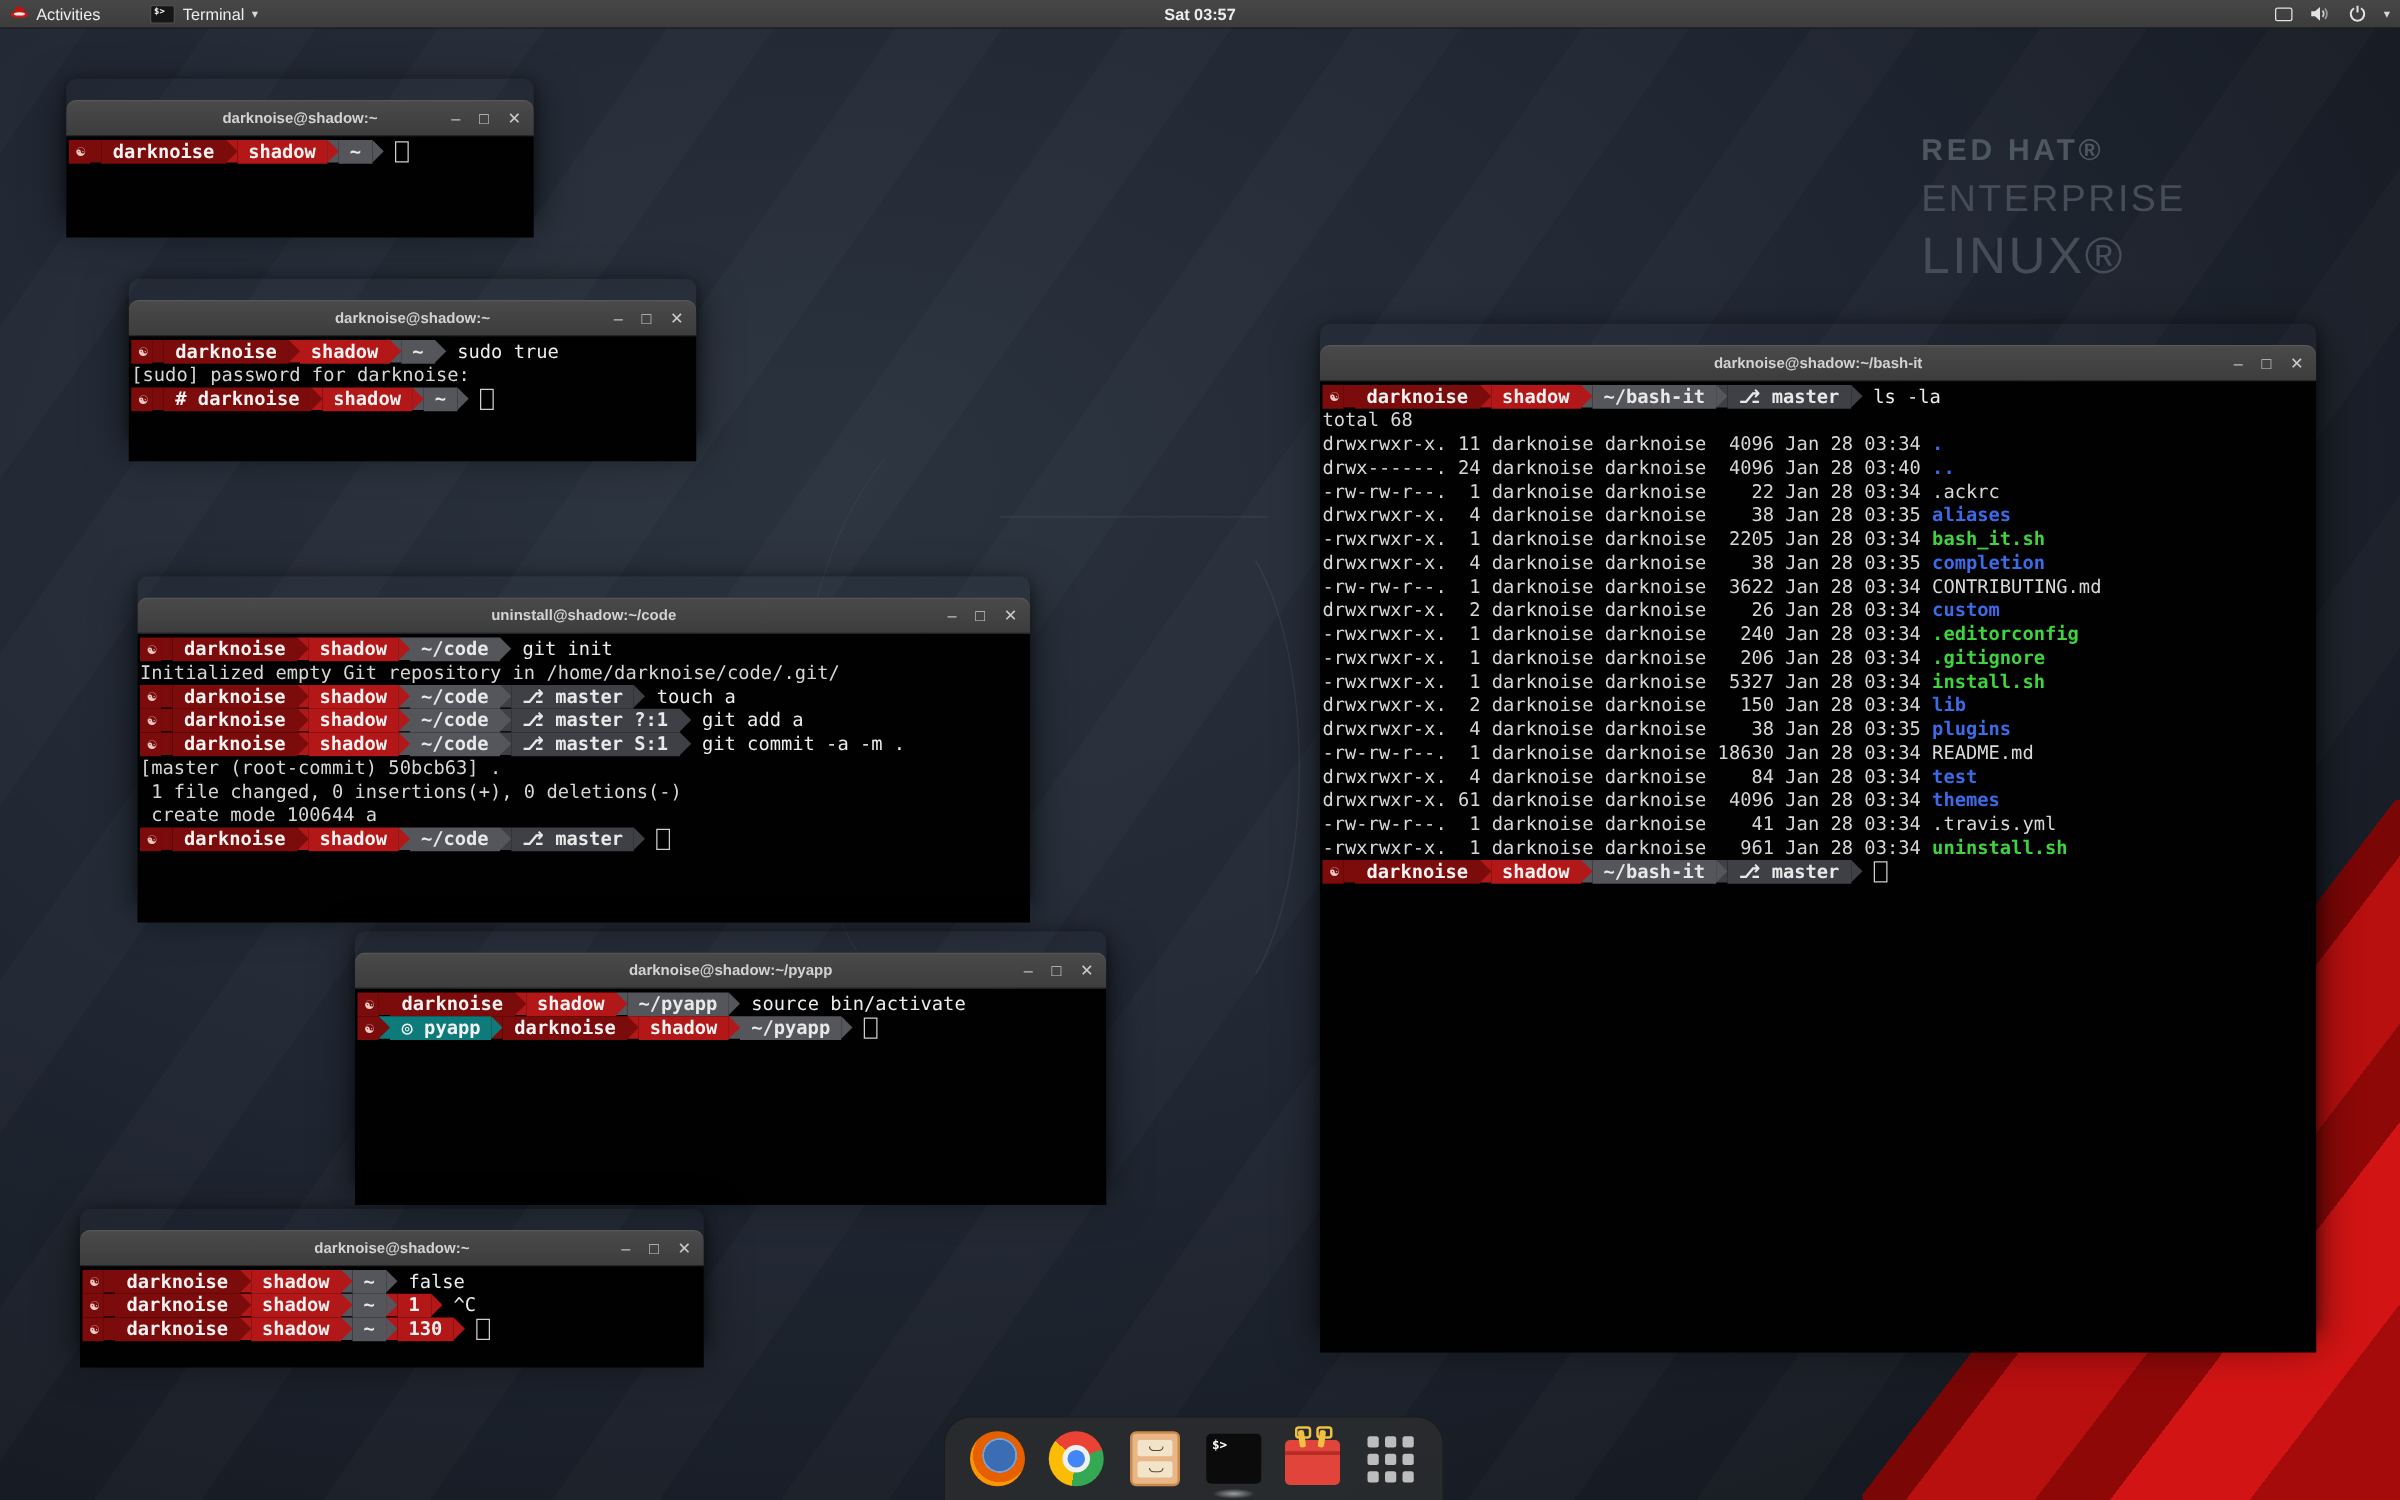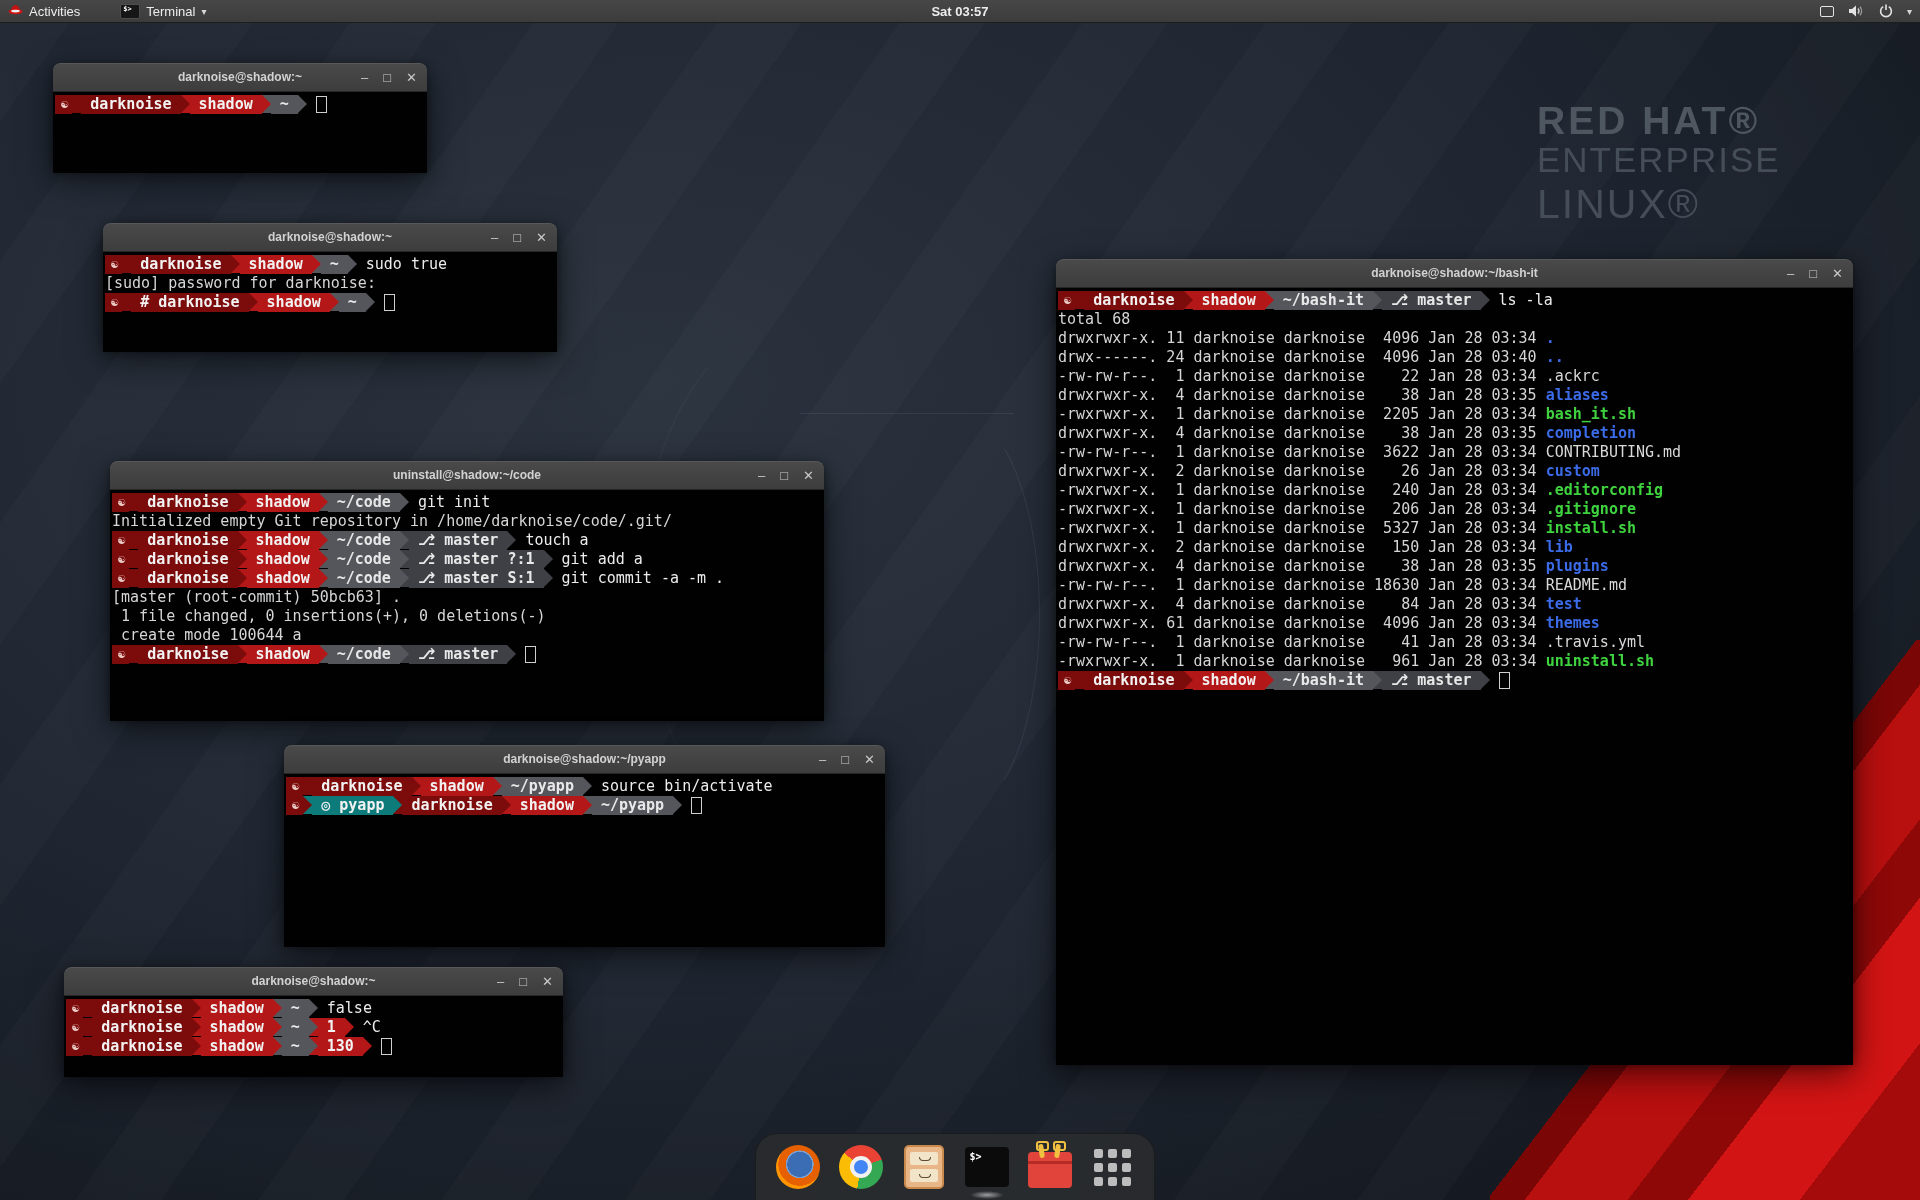--- a/index.html
+++ b/index.html
@@ -17,37 +17,37 @@
   .hotcorner{display:flex;align-items:flex-start;gap:6px;cursor:default;}
   .appmenu{display:flex;align-items:center;gap:6px;margin-left:26px;padding:0 8px;height:22px;}
   .appicon{width:16px;height:13px;background:#161616;border:1px solid #4e4e4e;border-radius:2px;
     color:#fff;font:bold 7px/9px "DejaVu Sans Mono",monospace;padding-left:2px;}
   .clock{position:absolute;left:50%;transform:translateX(-50%);font-weight:bold;}
   .tb-right{position:absolute;right:8px;top:0;height:22px;display:flex;align-items:center;gap:14px;}
   .winicon{width:12px;height:9px;border:1.5px solid #e3e3e3;border-radius:2px;}
   .chev{color:#d7d7d7;font-size:10px;}
   
   .logo{position:absolute;left:1537px;top:104px;z-index:1;color:#4b545d;}
-  .logo .l1{font-size:39px;font-weight:bold;letter-spacing:3px;line-height:34px;color:#4e575f;}
-  .logo .l2{font-size:35px;font-weight:normal;letter-spacing:2px;line-height:44px;color:#454e58;}
+  .logo .l1{font-size:24px;font-weight:bold;letter-spacing:3px;line-height:34px;color:#4e575f;}
+  .logo .l2{font-size:30px;font-weight:normal;letter-spacing:2px;line-height:44px;color:#454e58;}
   .logo .l3{font-size:41px;font-weight:normal;letter-spacing:2px;line-height:44px;color:#454e58;}
   .ribbon{position:absolute;left:1490px;top:640px;width:430px;height:560px;z-index:1;
     background:linear-gradient(127.5deg, rgba(0,0,0,0) 0 49.6%, #7a0606 49.6% 54%,
       #b80f0f 54% 66%, #8e0808 66% 73%, #d31414 73% 86%, #a50b0b 86% 100%);}
   .arc-line{position:absolute;left:800px;top:413px;width:214px;height:1px;background:rgba(190,200,215,.10);z-index:1;}
   .arc1{position:absolute;left:878px;top:413px;width:160px;height:400px;border:1px solid transparent;
     border-right-color:rgba(190,200,215,.10);border-radius:50%;z-index:1;}
   .arc2{position:absolute;left:640px;top:300px;width:380px;height:560px;border:1px solid transparent;
     border-left-color:rgba(190,200,215,.06);border-radius:50%;z-index:1;}
   
   .win{position:absolute;border-radius:8px 8px 0 0;
     box-shadow:0 12px 34px rgba(0,0,0,.6), 0 3px 10px rgba(0,0,0,.45);}
   .titlebar{height:28px;border-radius:8px 8px 0 0;background:linear-gradient(#4a4a4a,#3d3d3d);
     border-bottom:1px solid #262626;box-shadow:inset 0 1px 0 rgba(255,255,255,.08);
-    position:relative;display:flex;align-items:center;justify-content:center;}
+    position:relative;display:flex;align-items:center;justify-content:center;margin-top:17px;}
   .title{font-size:12px;font-weight:bold;color:#d2d2d2;}
   .winbtns{position:absolute;right:10px;top:0;height:28px;display:flex;align-items:center;gap:15px;
     color:#c9c9c9;font-size:13px;}
   .winbtns span{cursor:default;}
   .term-body{background:#010101;height:calc(100% - 28px);padding:3px 0 0 2px;overflow:hidden;
     font:15px/19px "DejaVu Sans Mono","DejaVu Sans",monospace;color:#e6e6e6;}
   .line{height:19px;white-space:pre;}
   .seg{display:inline-block;height:19px;line-height:19px;padding:0 9px;vertical-align:top;
     font-weight:bold;color:#f2f2f2;}
   .seg-gl{padding:0 4px 0 6px;font-size:12px;color:#e8c9c4;}

